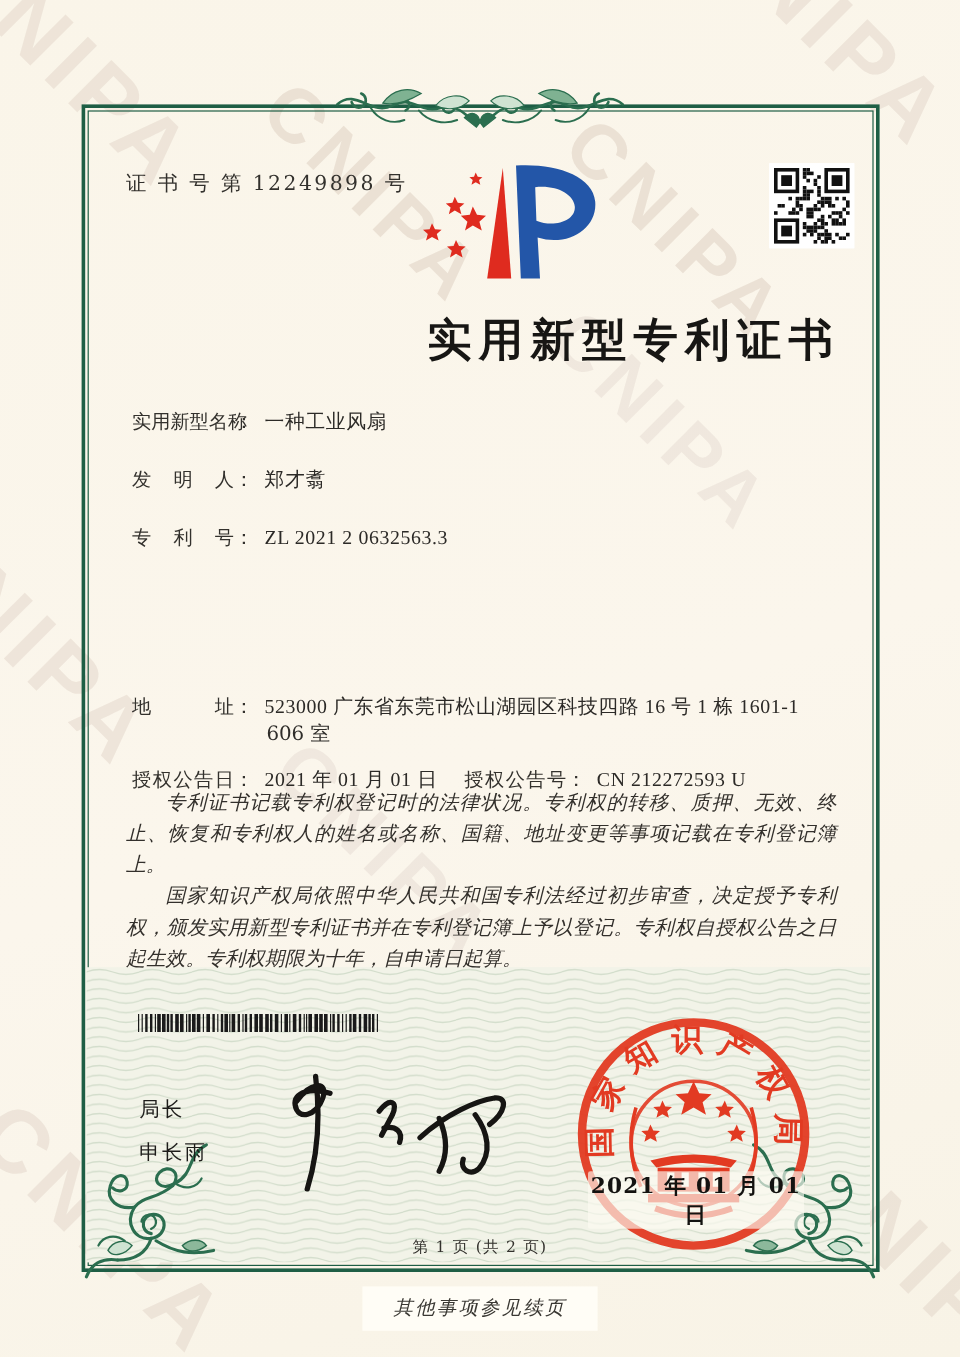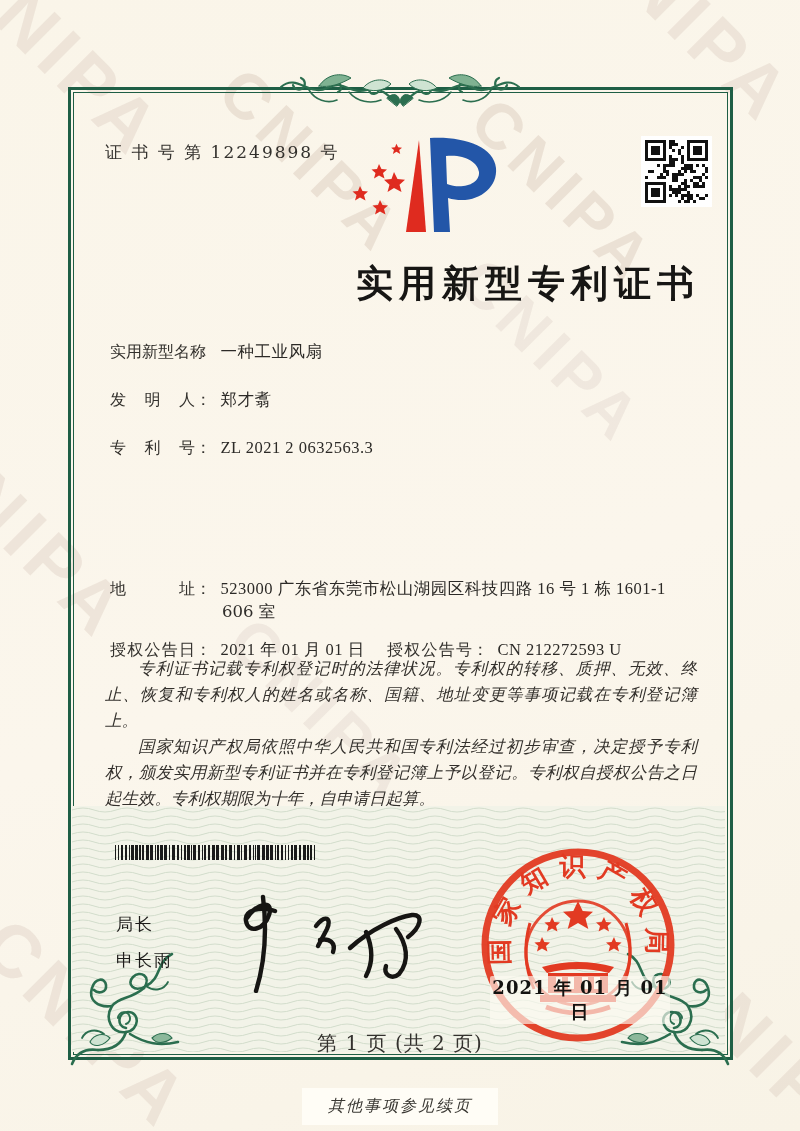--- a/index.html
+++ b/index.html
@@ -75,25 +75,25 @@
   .signer-name{top:949px;}
   .signature{position:absolute; left:225px; top:885px; width:205px; height:108px; z-index:5;}
   
   .seal{position:absolute; left:478px; top:845px; width:200px; height:200px; z-index:6;}
   .seal-date{
     position:absolute; left:490px; top:976px; width:180px; z-index:7;
     text-align:center; font-size:18px; font-weight:bold; color:#131210;
     letter-spacing:1px; background:rgba(252,250,242,0.66); border-radius:2px;
   }
   
-  .page-num{position:absolute; left:0; top:1030px; width:800px; text-align:center; z-index:5; font-size:20px; color:#33312d; letter-spacing:1px;}
+  .page-num{position:absolute; left:0; top:1030px; width:800px; text-align:center; z-index:5; font-size:13px; color:#33312d; letter-spacing:1px;}
   .note-box{
     position:absolute; left:50%; top:1072px; transform:translateX(-50%); z-index:5;
     background:#fffdf6; padding:8px 26px; font-size:16px; font-style:italic;
-    color:#3a3833; letter-spacing:2px; white-space:nowrap;margin-top:16px;
+    color:#3a3833; letter-spacing:2px; white-space:nowrap;
   }
 </style>
 </head>
 <body>
 
 <div class="page">
 
   <span class="wm big" style="left:-70px;  top:18px;">CNIPA</span>
   <span class="wm" style="left:190px;  top:142px;">CNIPA</span>
   <span class="wm big" style="left:560px;  top:-16px;">CNIPA</span>

